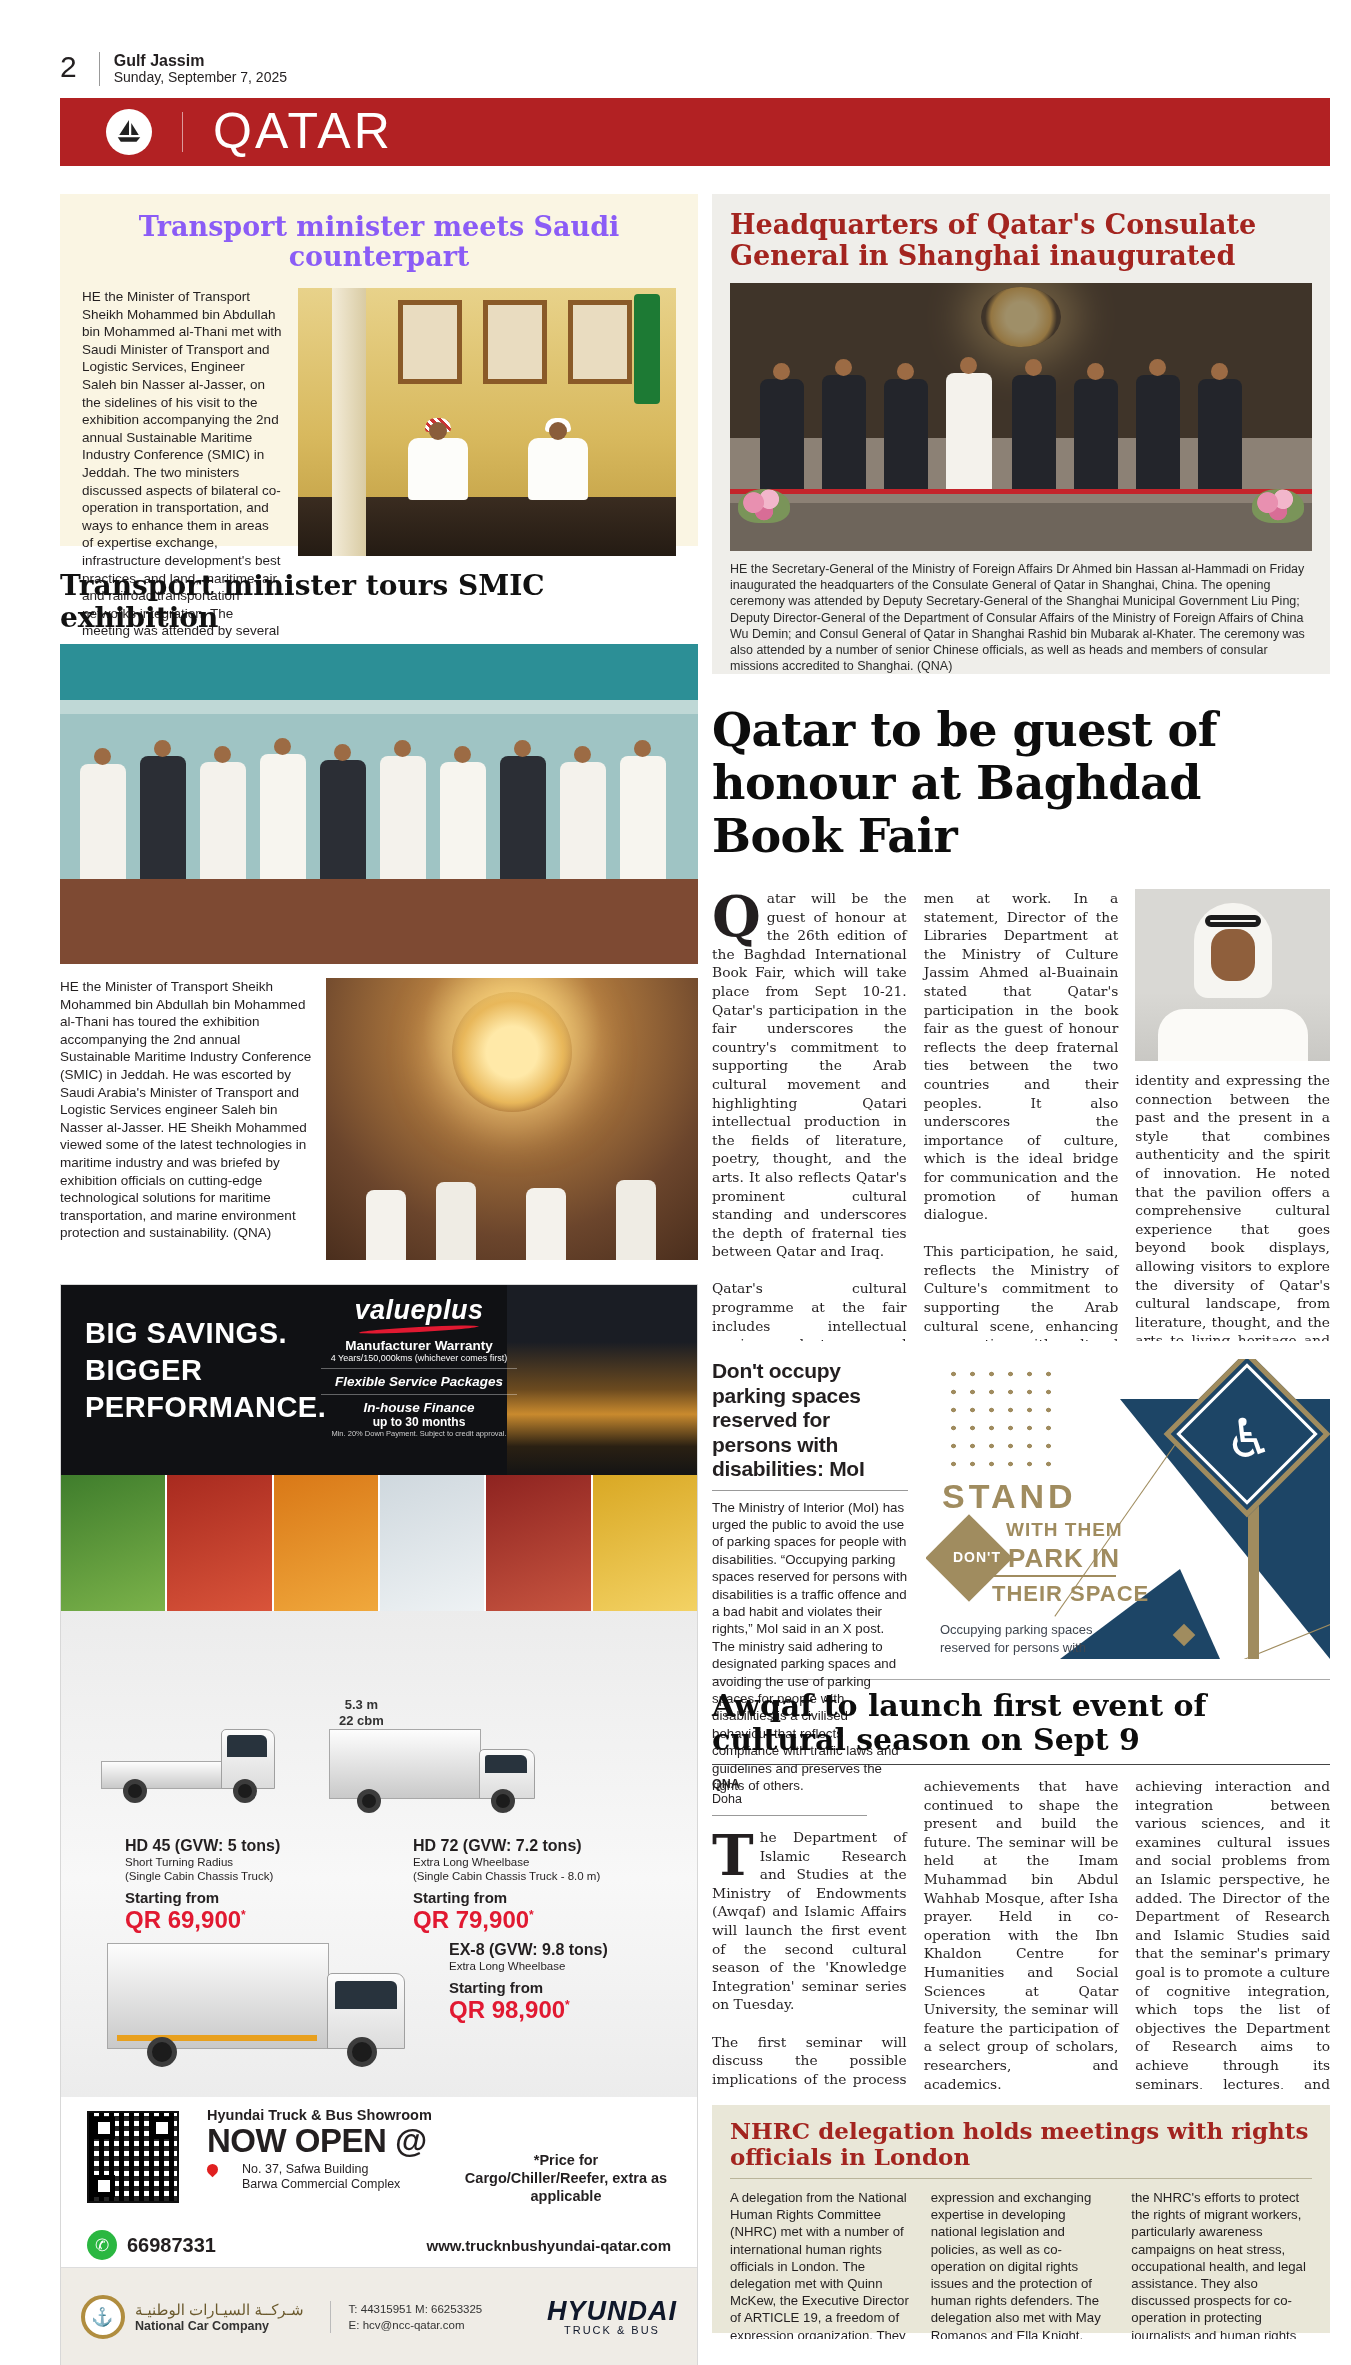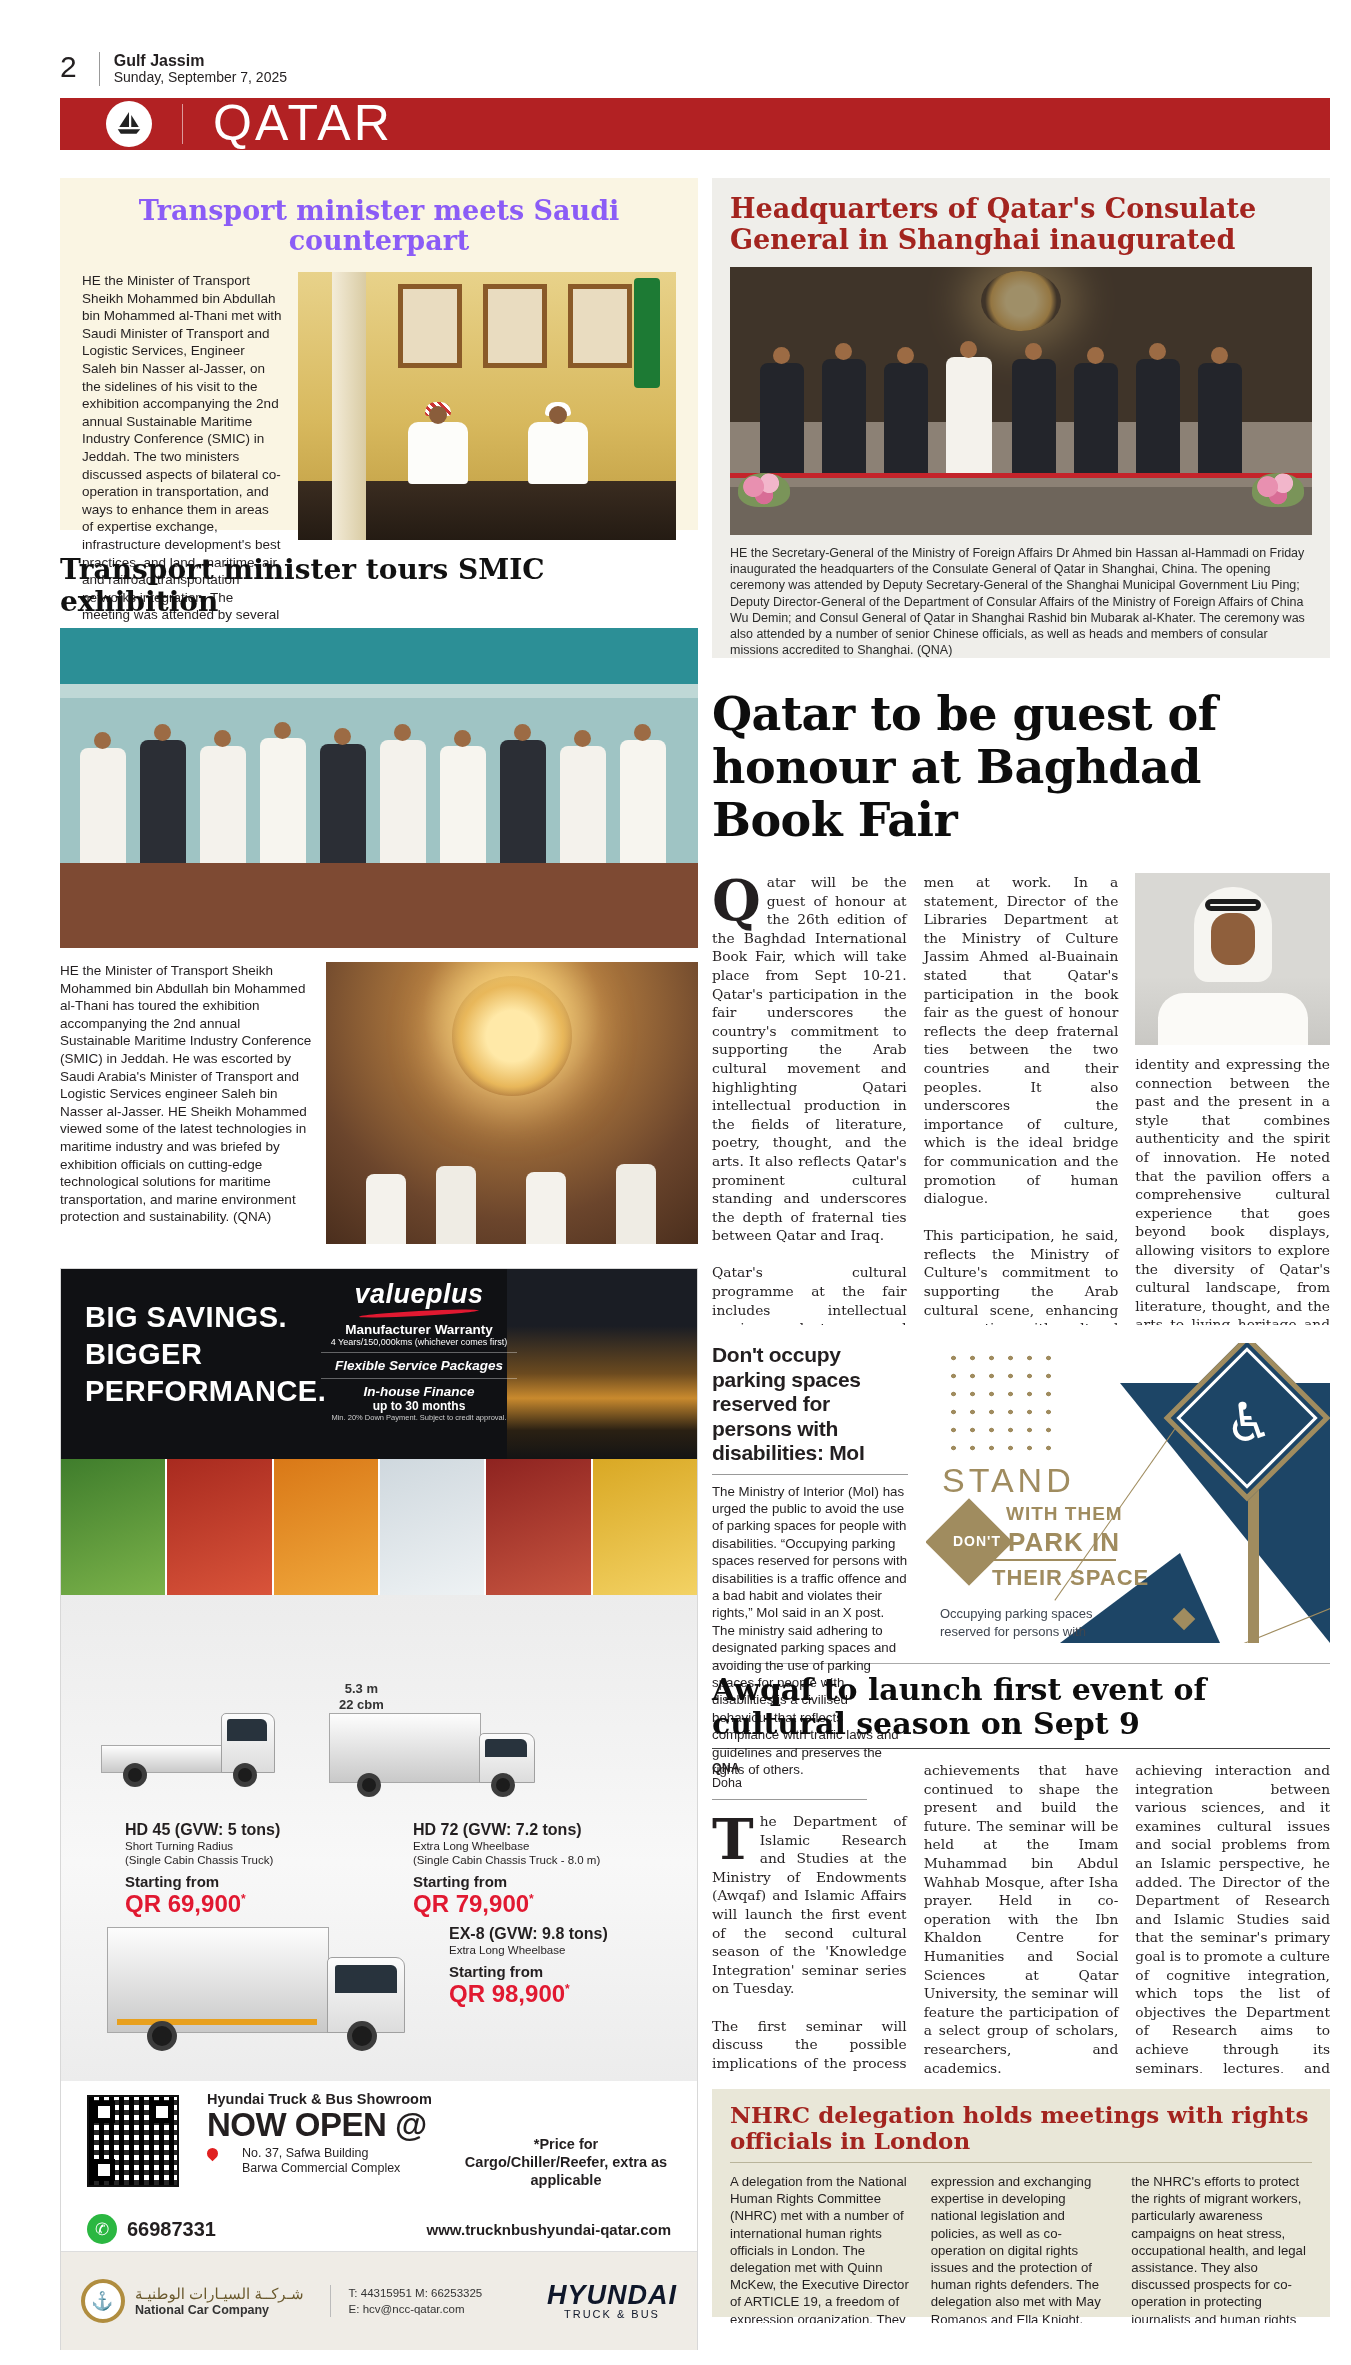--- a/index.html
+++ b/index.html
@@ -5,21 +5,21 @@
   html,body{margin:0;padding:0;background:#fff;}
   .page{position:relative;width:1351px;height:2365px;background:#fff;overflow:hidden;
         font-family:"Liberation Sans",sans-serif;color:#231f20;}
   
   .masthead{display:flex;align-items:flex-start;margin:52px 21px 0 60px;}
   .pagenum{font-size:30px;font-weight:400;line-height:30px;}
   .mast-div{width:1px;height:34px;background:#999;margin:0 14px 0 22px;}
   .paper{font-weight:bold;font-size:16px;line-height:17px;}
   .pdate{font-size:14px;line-height:16px;}
   
-  .banner{display:flex;align-items:center;height:52px;background:#b22123;margin:12px 21px 0 60px;}
+  .banner{display:flex;align-items:center;height:68px;background:#b22123;margin:12px 21px 0 60px;}
   .logo-circle{width:46px;height:46px;border-radius:50%;background:#fff;margin-left:46px;
                display:flex;align-items:center;justify-content:center;}
   .banner-div{width:1px;height:40px;background:rgba(255,255,255,.55);margin:0 30px 0 30px;}
   .section-name{color:#fff;font-size:50px;font-weight:400;letter-spacing:3px;line-height:50px;margin-top:-3px;}
   
   .content{display:flex;gap:14px;margin:28px 21px 0 60px;}
   .col-left{width:638px;flex:0 0 638px;}
   .col-right{width:618px;flex:0 0 618px;}
   .just{text-align:justify;}
   .prelines{white-space:pre-line;}
@@ -132,21 +132,21 @@
   
   .row-moi{display:flex;gap:18px;margin-top:18px;height:300px;}
   .moi-left{width:196px;flex:0 0 196px;}
   .h-moi{font-weight:bold;font-size:21px;line-height:24.5px;letter-spacing:-.3px;}
   .moi-rule{border-top:1px solid #999;margin:8px 0 8px 0;}
   .moi-body{font-size:13.3px;line-height:17.4px;}
   .moi-graphic{flex:1;position:relative;background:#fff;overflow:hidden;}
   .dots{position:absolute;left:18px;top:6px;width:112px;height:108px;
         background:radial-gradient(circle,#a08c5f 2.2px,transparent 2.6px);background-size:19px 18px;}
   .g-tan{color:#a08c5f;}
-  .g-stand{position:absolute;left:16px;top:118px;font-size:34px;font-weight:normal;letter-spacing:4px;}
+  .g-stand{position:absolute;left:16px;top:118px;font-size:34px;font-weight:bold;letter-spacing:4px;}
   .g-with{position:absolute;left:80px;top:160px;font-size:19px;font-weight:bold;letter-spacing:1px;}
   .g-diamond{position:absolute;left:12px;top:168px;width:62px;height:62px;background:#a08c5f;transform:rotate(45deg);}
   .g-dont{position:absolute;left:20px;top:190px;width:62px;text-align:center;color:#fff;font-weight:bold;font-size:14px;letter-spacing:1px;}
   .g-park{position:absolute;left:82px;top:184px;font-size:26px;font-weight:bold;letter-spacing:1px;}
   .g-rule{position:absolute;left:64px;top:216px;width:126px;border-top:2px solid #a08c5f;}
   .g-their{position:absolute;left:66px;top:222px;font-size:22px;font-weight:bold;letter-spacing:1px;}
   .g-cap{position:absolute;left:14px;top:262px;width:188px;font-size:13px;line-height:18px;color:#3f4650;}
   .sign-tri{position:absolute;right:0;top:40px;width:0;height:0;border-top:260px solid #1d4566;border-left:210px solid transparent;}
   .sign-tri2{position:absolute;right:110px;bottom:0;width:0;height:0;border-bottom:90px solid #1d4566;border-left:120px solid transparent;border-right:40px solid transparent;}
   .pole{position:absolute;left:322px;top:110px;width:11px;height:190px;background:#a08c5f;}

